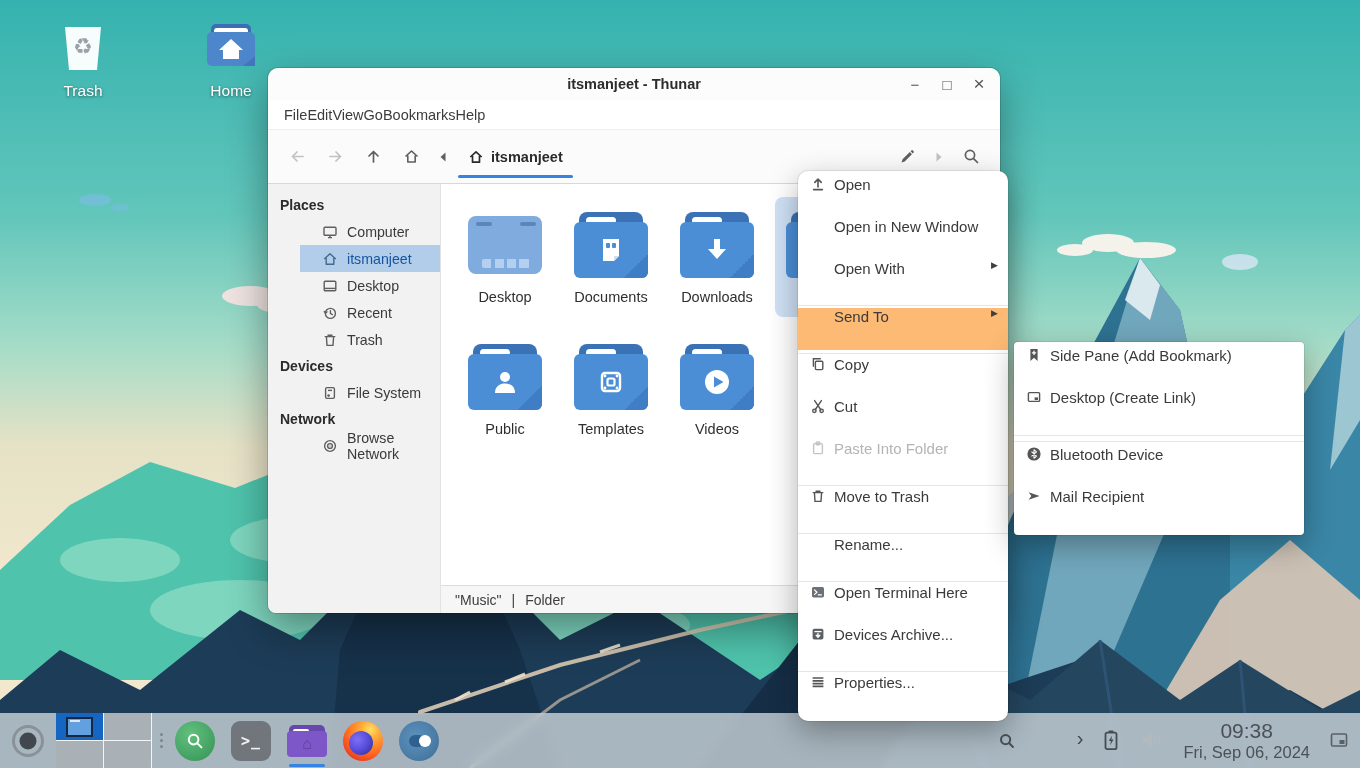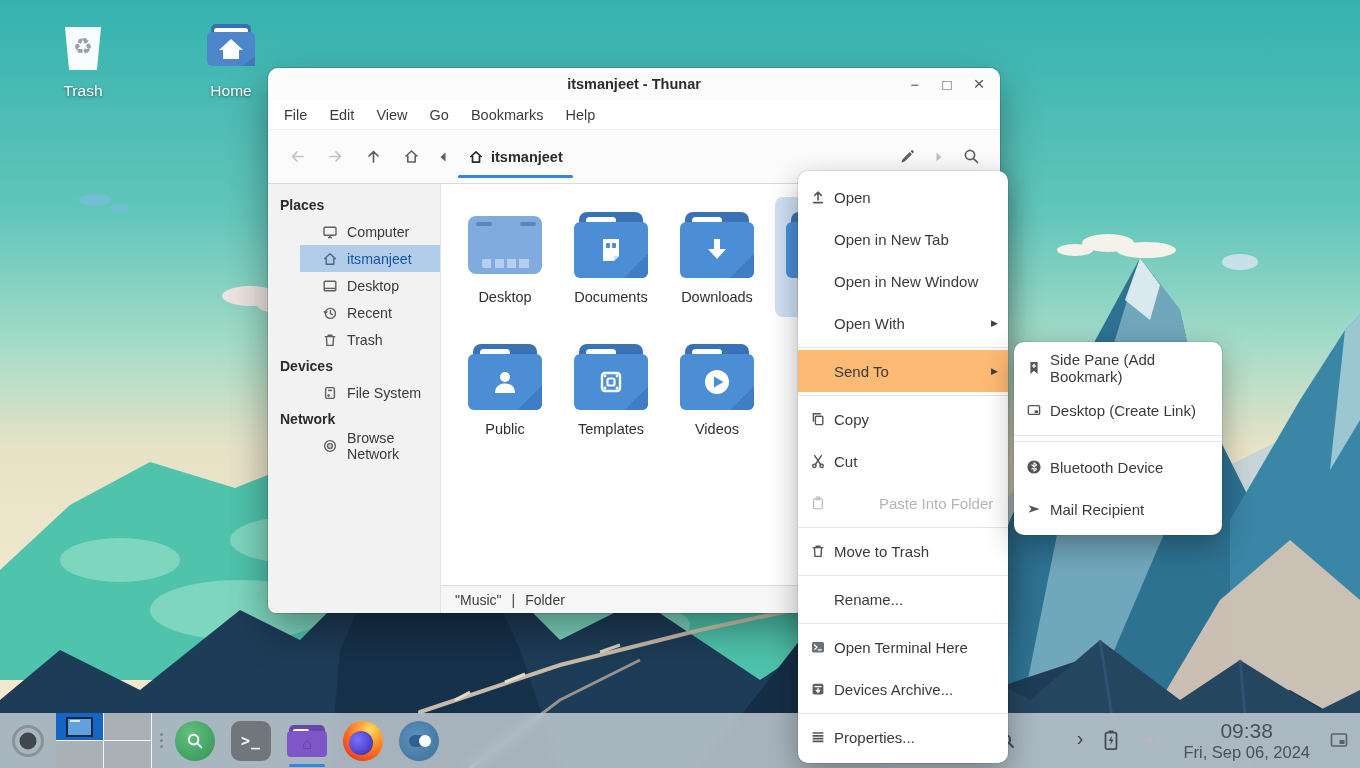--- a/index.html
+++ b/index.html
@@ -19,21 +19,21 @@
   
   .window { position:absolute; left:268px; top:68px; width:732px; height:545px; z-index:2;
             background:#86efac; border-radius:10px 10px 8px 8px; overflow:hidden;
             box-shadow:0 0 0 1px rgba(0,0,0,.14), 0 16px 40px rgba(0,0,0,.38);
             display:flex; flex-direction:column; }
   .titlebar { height:32px; flex:0 0 32px; background:#fcfcfc; display:flex; align-items:center; justify-content:center; position:relative; }
   .title { font-size:14.5px; font-weight:bold; color:#2c2c2c; }
   .win-controls { position:absolute; right:8px; top:0; height:32px; display:flex; align-items:center; gap:6px; }
   .win-btn { width:26px; height:26px; display:flex; align-items:center; justify-content:center; color:#555; font-size:15px; border-radius:5px; }
   .win-btn.close { font-size:19px; }
-  .menubar { height:30px; flex:0 0 30px; background:#fff; display:flex; align-items:center; gap:22px; padding-left:16px; border-bottom:1px solid #efefef; }
+  .menubar { height:30px; flex:0 0 30px; background:#fff; display:flex; align-items:center; padding-left:16px; border-bottom:1px solid #efefef; }
   .menubar .mitem { font-size:14.5px; color:#3c3c3c; }
   .toolbar { height:54px; flex:0 0 54px; background:#fbfbfb; border-bottom:1px solid #d8d8d8; display:flex; align-items:stretch; padding:0 10px; }
   .tool-btn { width:38px; display:flex; align-items:center; justify-content:center; color:#5f5f5f; }
   .tool-btn.disabled { color:#c2c2c2; }
   .tool-btn.slim { width:26px; }
   .path-tab { display:flex; align-items:center; gap:7px; padding:0 12px; position:relative; color:#2b2b2b; }
   .path-tab .ptext { font-size:14.5px; font-weight:bold; }
   .path-tab::after { content:''; position:absolute; left:2px; right:2px; bottom:5px; height:3px; border-radius:2px; background:#3584e4; }
   .tool-spacer { flex:1; }
 
@@ -65,30 +65,30 @@
   .screen::before { content:''; position:absolute; top:6px; left:8px; width:16px; height:4px; background:#5d86b8; border-radius:2px;
                     box-shadow:44px 0 0 #5d86b8; }
   .screen::after { content:''; position:absolute; bottom:6px; left:14px; width:48px; height:9px; border-radius:2px;
                    background:repeating-linear-gradient(90deg,#b5cfee 0 9px, transparent 9px 12.5px); }
 
   .statusbar { height:28px; flex:0 0 28px; background:#f6f6f6; border-top:1px solid #dcdcdc; display:flex; align-items:center; gap:10px; padding-left:14px; font-size:14px; color:#3d3d3d; }
 
   
   .ctx-menu { position:absolute; left:798px; top:171px; width:210px; z-index:5; background:#fff; border-radius:10px;
               box-shadow:0 0 0 1px rgba(0,0,0,.08), 0 10px 30px rgba(0,0,0,.32); padding:5px 0; }
-  .ctx-item { height:42px; display:flex; align-items:center; padding:0 10px 0 12px; font-size:15px; color:#3a3a3a; position:relative; }
+  .ctx-item { height:42px; display:flex; padding:0 10px 0 12px; font-size:15px; color:#3a3a3a; position:relative; }
   .ctx-item .mi-icon { width:16px; height:16px; margin-right:8px; flex:0 0 16px; color:#555; }
   .ctx-item .mi-pad { width:24px; flex:0 0 24px; }
   .ctx-item.highlight { background:#fdba74; }
-  .ctx-item.disabled { color:#b4b4b4;gap:45px; }
+  .ctx-item.disabled { color:#b4b4b4; }
   .ctx-item.disabled .mi-icon { color:#c4c4c4; }
   .ctx-sep { height:1px; background:#e6e6e6; margin:2.5px 0; }
   .sub-arrow { margin-left:auto; font-size:9px; color:#3f3f3f; }
 
-  .sub-menu { position:absolute; left:1014px; top:342px; width:208px; z-index:6; background:#fff; border-radius:10px;
+  .sub-menu { position:absolute; left:1014px; top:342px; width:290px; z-index:6; background:#fff; border-radius:4px;
               box-shadow:0 0 0 1px rgba(0,0,0,.08), 0 10px 30px rgba(0,0,0,.32); padding:5px 0; }
   .sub-menu .ctx-item { height:42px; }
   .dbl-sep { margin:4px 0; }
   .dbl-sep .l { height:1px; background:#e6e6e6; }
   .dbl-sep .l + .l { margin-top:5px; }
 
   
   .taskbar { position:absolute; left:0; top:713px; width:1360px; height:55px; z-index:3;
              background:rgba(207,216,222,.78); -webkit-backdrop-filter:blur(5px); backdrop-filter:blur(5px);
              display:flex; align-items:center; }
@@ -458,24 +458,20 @@
   <div class="ctx-item">
     <span class="mi-icon">
         <svg width="16" height="16" viewBox="0 0 16 16" fill="none" stroke="currentColor" stroke-width="1.6" stroke-linecap="round" stroke-linejoin="round">
           <path d="M8 11 V3.4 M4.8 6.4 L8 3.1 L11.2 6.4 M3.6 13.6 H12.4"></path>
         </svg>
       </span>
     <span>Open</span>
   </div>
   <div class="ctx-item">
     <span class="mi-pad"></span>
-      <span>Open in New Tab</span>
-  </div>
-  <div class="ctx-item">
-    <span class="mi-pad"></span>
       <span>Open in New Window</span>
   </div>
   <div class="ctx-item">
     <span class="mi-pad"></span>
       <span>Open With</span>
     <span class="sub-arrow">▶</span>
   </div>
   <div class="ctx-sep"></div>
   <div class="ctx-item highlight">
     <span class="mi-pad"></span>

